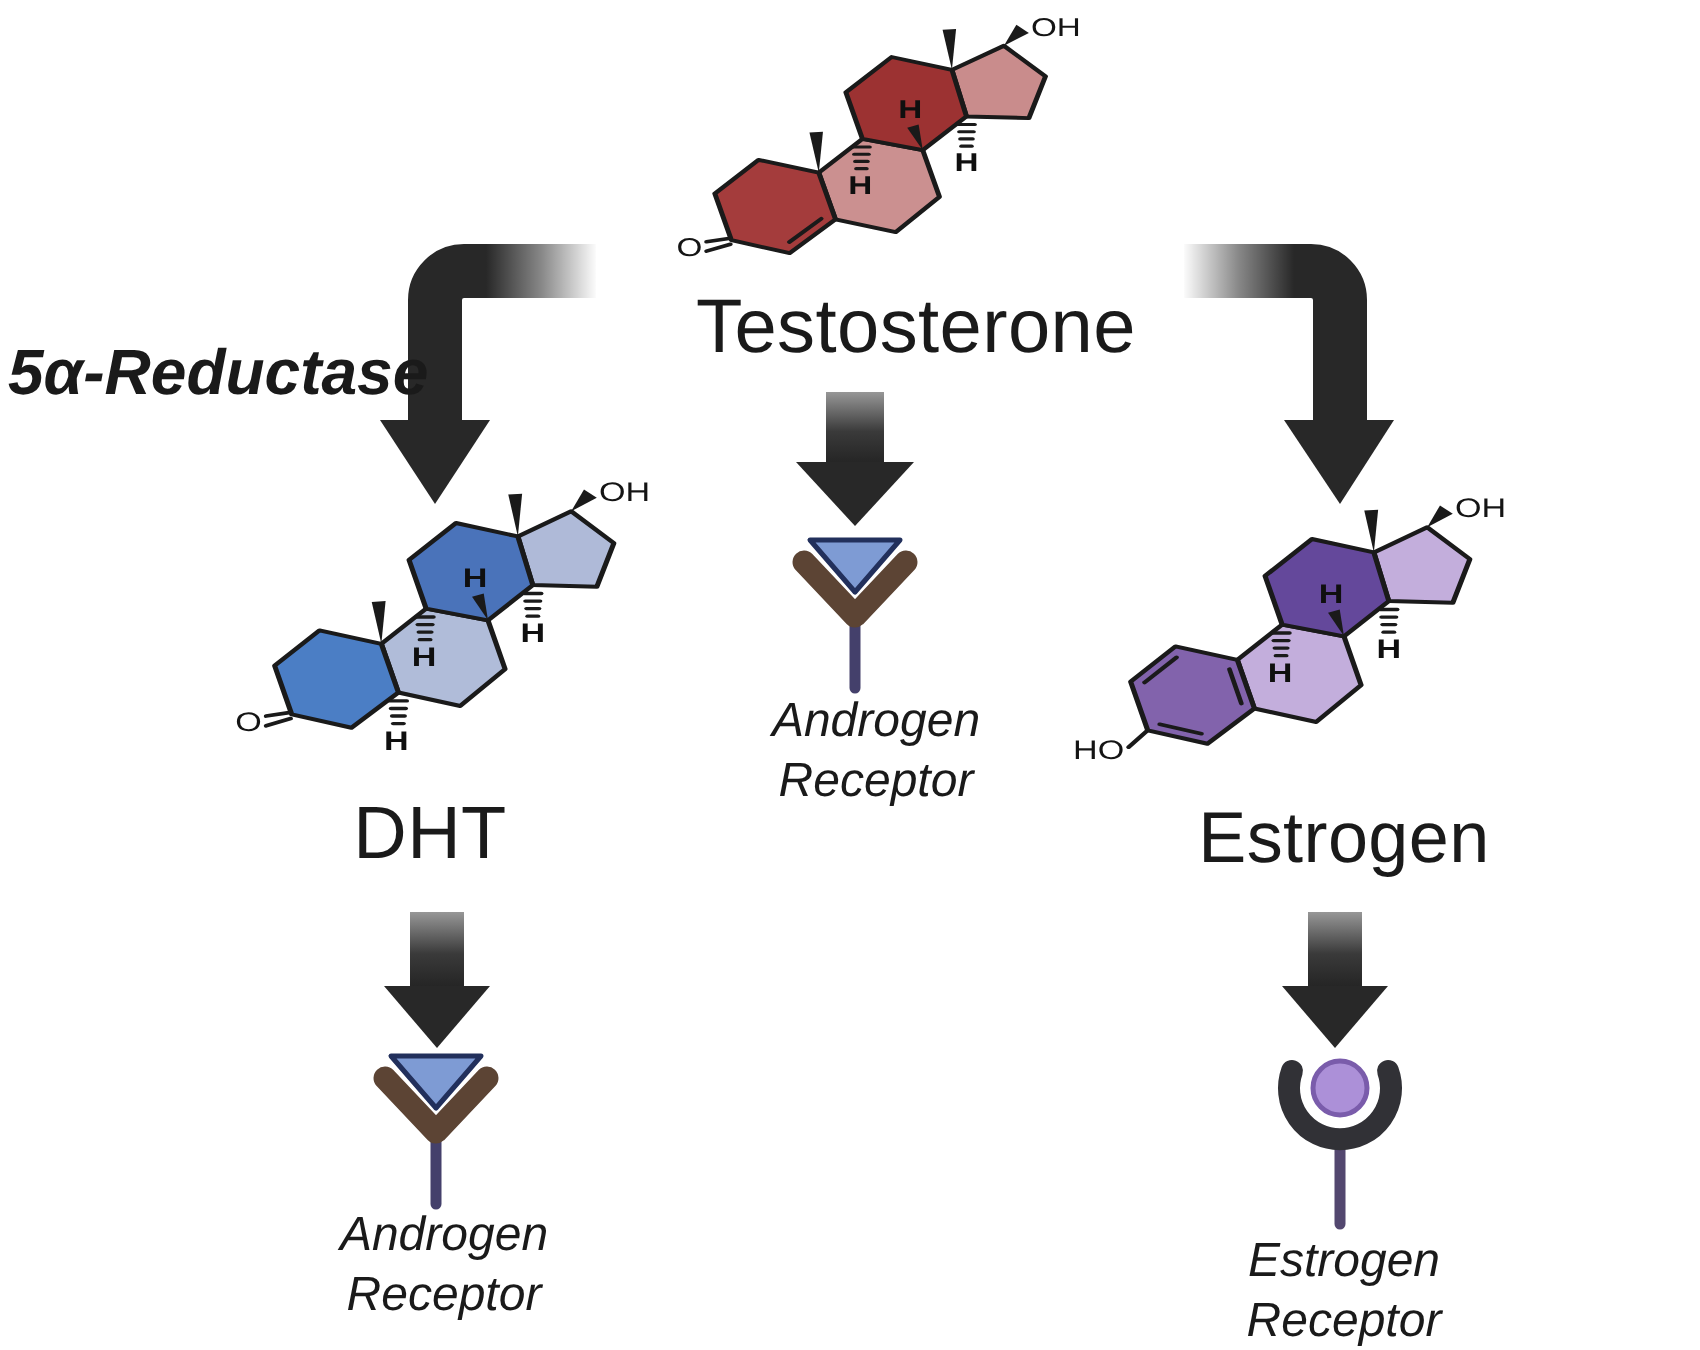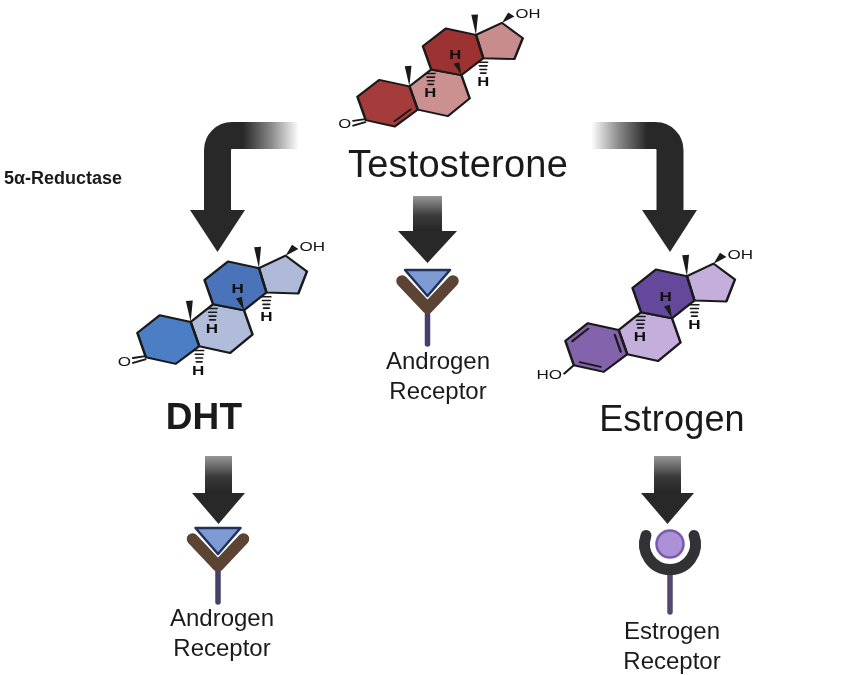--- a/index.html
+++ b/index.html
@@ -1,22 +1,22 @@
 <!DOCTYPE html>
 <html><head>
 <meta charset="utf-8">
 <style>
   html,body{margin:0;padding:0;background:#fff;}
   .canvas{position:relative;width:850px;height:675px;background:#ffffff;overflow:hidden;
           font-family:"Liberation Sans",sans-serif;color:#1a1a1a;}
   .abs{position:absolute;}
   .lbl{position:absolute;color:#1a1a1a;white-space:nowrap;}
   .mol-name{font-weight:500;text-align:center;letter-spacing:0.2px;}
-  .enzyme{font-weight:700;font-size:18px;}
-  .receptor-label{font-size:24px;line-height:30px;text-align:center;font-weight:400;}
+  .enzyme{font-weight:700;font-size:32px;font-style:italic;}
+  .receptor-label{font-size:24px;line-height:30px;text-align:center;font-weight:400;font-style:italic;}
   svg{display:block;}
   svg text{font-family:"Liberation Sans",sans-serif;}
   .atom{font-size:16px;font-weight:500;fill:#141414;}
   .hyd{font-size:16px;font-weight:700;fill:#0f0f0f;}
   .ring{stroke:#1a1a1a;stroke-width:2.4;stroke-linejoin:round;}
   .bond{stroke:#1a1a1a;stroke-width:2.2;fill:none;stroke-linecap:round;}
   .hash{stroke:#1a1a1a;stroke-width:2;stroke-linecap:round;}
   .wedge{fill:#1a1a1a;stroke:none;}
 </style>
 </head>
@@ -222,21 +222,21 @@
   <div class="lbl mol-name" style="left:338px;top:143px;width:240px;font-size:38px;">Testosterone</div>
 
   <div class="lbl enzyme" style="left:4px;top:168px;">5α-Reductase</div>
 
 
   <div class="lbl receptor-label" style="left:363px;top:346px;width:150px;">
     <div>Androgen</div>
     <div>Receptor</div>
   </div>
 
-  <div class="lbl mol-name" style="left:144px;top:396px;width:120px;font-size:37px;font-weight:bold;">DHT</div>
+  <div class="lbl mol-name" style="left:155px;top:396px;width:120px;font-size:37px;">DHT</div>
 
   <div class="lbl mol-name" style="left:582px;top:398px;width:180px;font-size:36px;">Estrogen</div>
 
   <div class="lbl receptor-label" style="left:147px;top:603px;width:150px;">
     <div>Androgen</div>
     <div>Receptor</div>
   </div>
 
   <div class="lbl receptor-label" style="left:597px;top:616px;width:150px;">
     <div>Estrogen</div>

